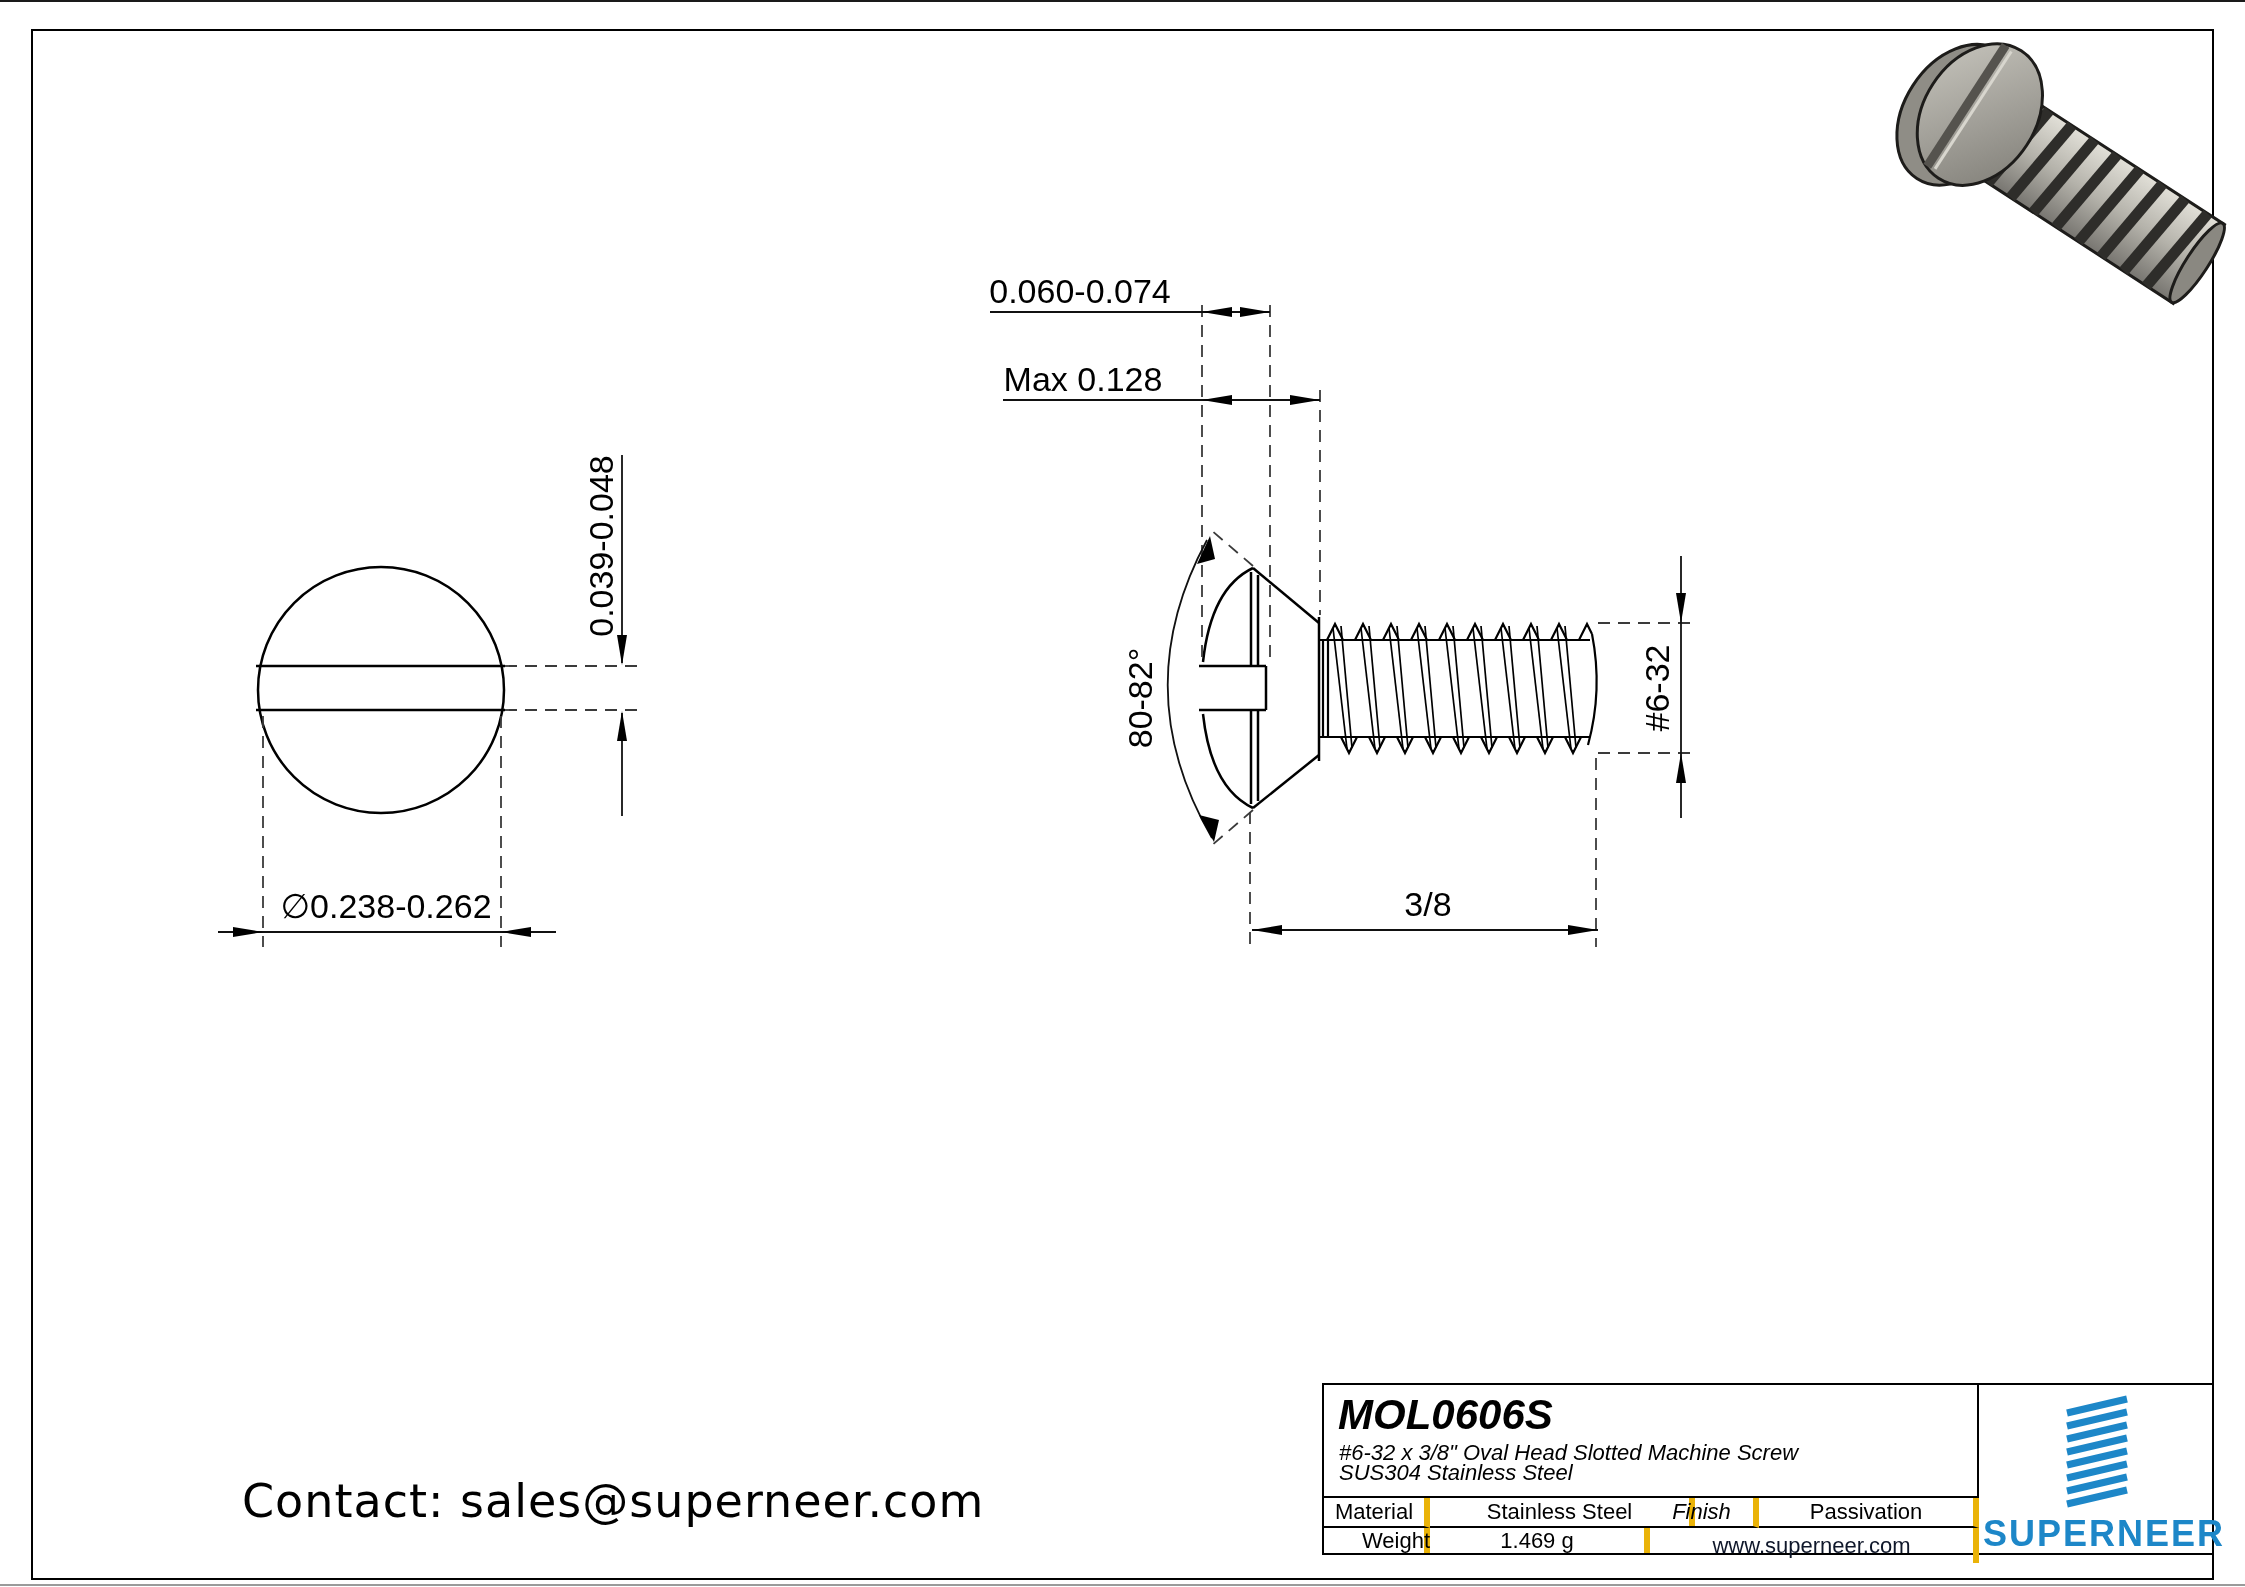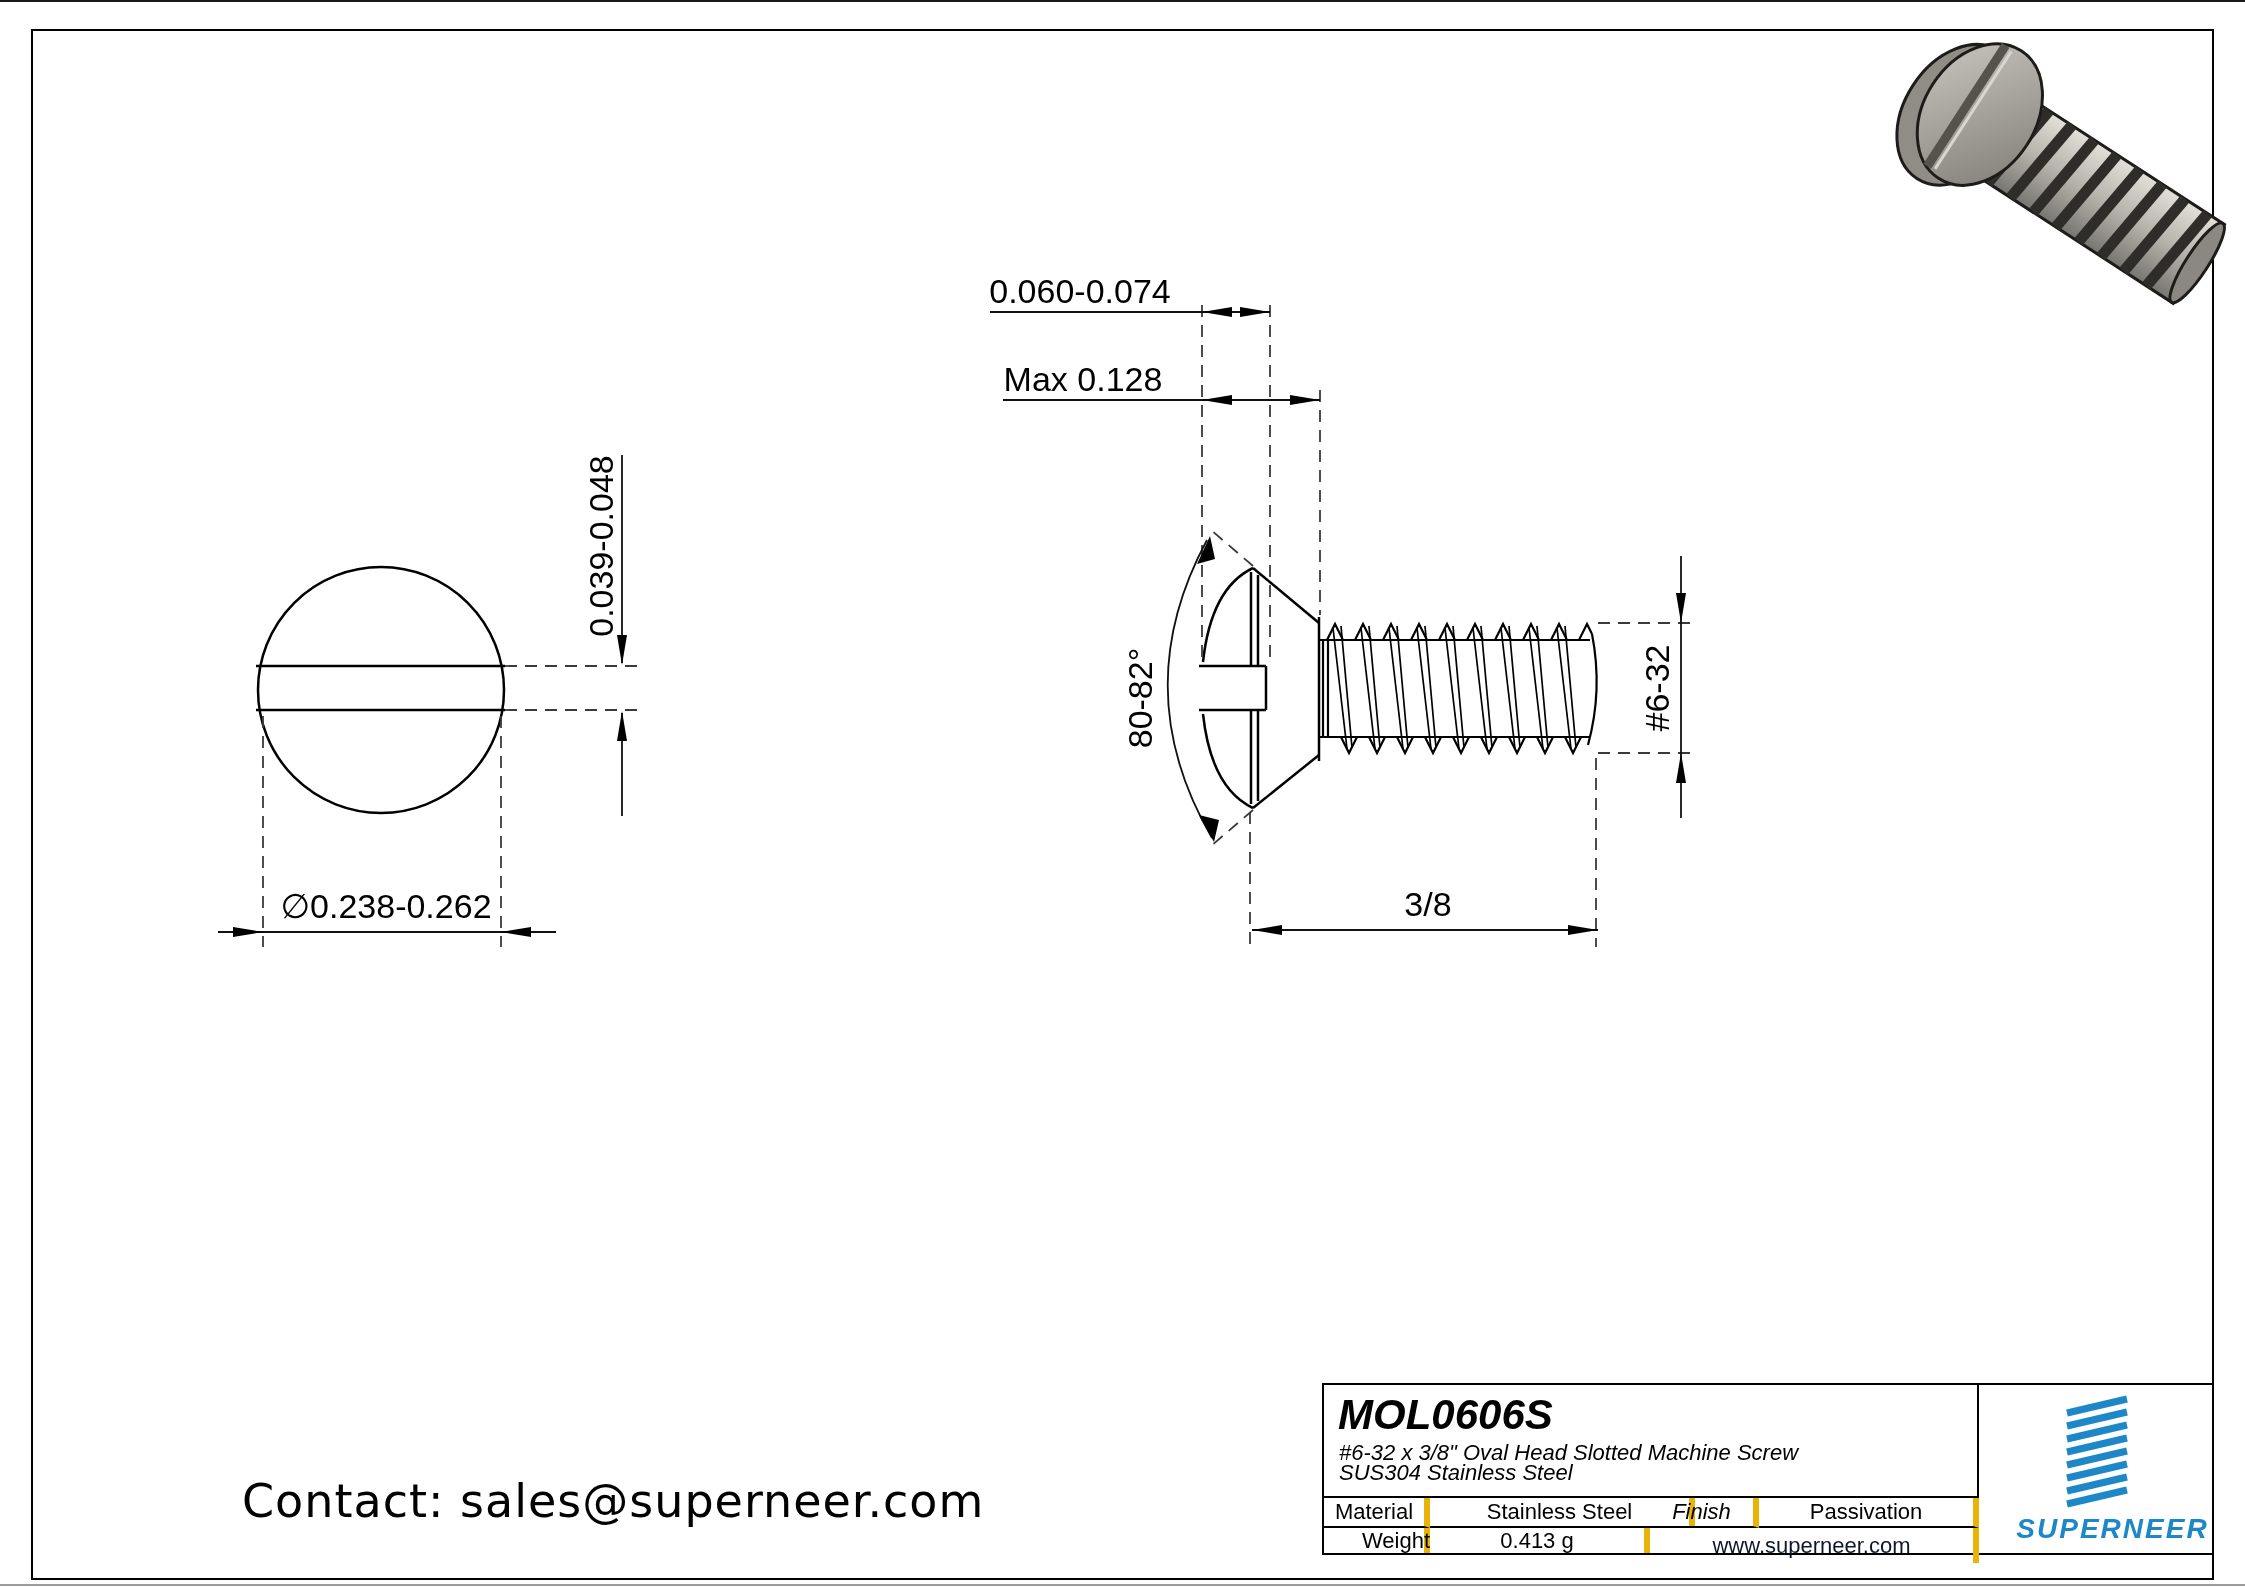--- a/index.html
+++ b/index.html
@@ -28,22 +28,22 @@
   .tb-main{left:0;top:0;width:655px;height:113px;border-right:2px solid #000;border-bottom:2px solid #000;font-style:italic;}
   .tb-part{position:absolute;left:14px;top:6px;font-size:42px;font-weight:bold;letter-spacing:0px;}
   .tb-desc1{position:absolute;left:15px;top:55px;font-size:22px;}
   .tb-desc2{position:absolute;left:15px;top:75px;font-size:22px;}
   .tb-cell{
     display:flex;align-items:center;justify-content:center;
     font-size:22px;border-right:6px solid #eab308;border-bottom:2px solid #000;
   }
   .tb-logo-cell{left:655px;top:0;width:235px;height:168px;}
   .tb-brand{
-    position:absolute;left:16px;top:128px;width:235px;text-align:center;
-    font-size:28px;font-weight:bold;letter-spacing:2px;font-style:italic;
+    position:absolute;left:4px;top:128px;width:235px;text-align:center;
+    font-size:36px;font-weight:bold;letter-spacing:2px;
   }
 </style>
 </head>
 <body>
 
 <div class="page">
   <div class="edge-top"></div>
   <div class="edge-bottom"></div>
   <div class="inner-border"></div>
 
@@ -221,21 +221,21 @@
       <div class="tb-desc1">#6-32 x 3/8" Oval Head Slotted Machine Screw</div>
       <div class="tb-desc2">SUS304 Stainless Steel</div>
     </div>
 
     <div class="tb-abs tb-cell" style="left:0;top:113px;width:106px;height:30px;">Material</div>
     <div class="tb-abs tb-cell" style="left:106px;top:113px;width:265px;height:30px;">Stainless Steel</div>
     <div class="tb-abs tb-cell" style="left:326px;top:113px;width:109px;height:30px;font-style:italic;">Finish</div>
     <div class="tb-abs tb-cell" style="left:435px;top:113px;width:220px;height:30px;">Passivation</div>
 
     <div class="tb-abs tb-cell" style="left:0;top:143px;width:106px;height:25px;border-bottom:none;padding-left:44px;">Weight</div>
-    <div class="tb-abs tb-cell" style="left:106px;top:143px;width:220px;height:25px;border-bottom:none;">0.413 g</div>
+    <div class="tb-abs tb-cell" style="left:106px;top:143px;width:220px;height:25px;border-bottom:none;">1.469 g</div>
     <div class="tb-abs tb-cell" style="left:326px;top:143px;width:329px;height:35px;border-bottom:none;color:#0f172a;">www.superneer.com</div>
 
     <div class="tb-abs tb-logo-cell">
       <svg width="235" height="125" viewBox="0 0 235 125" style="position:absolute;left:0;top:6px;">
         <g stroke="#1d87c8" stroke-width="7">
           <line x1="88" y1="22" x2="148" y2="8"></line>
           <line x1="88" y1="35" x2="148" y2="21"></line>
           <line x1="88" y1="48" x2="148" y2="34"></line>
           <line x1="88" y1="61" x2="148" y2="47"></line>
           <line x1="88" y1="74" x2="148" y2="60"></line>

